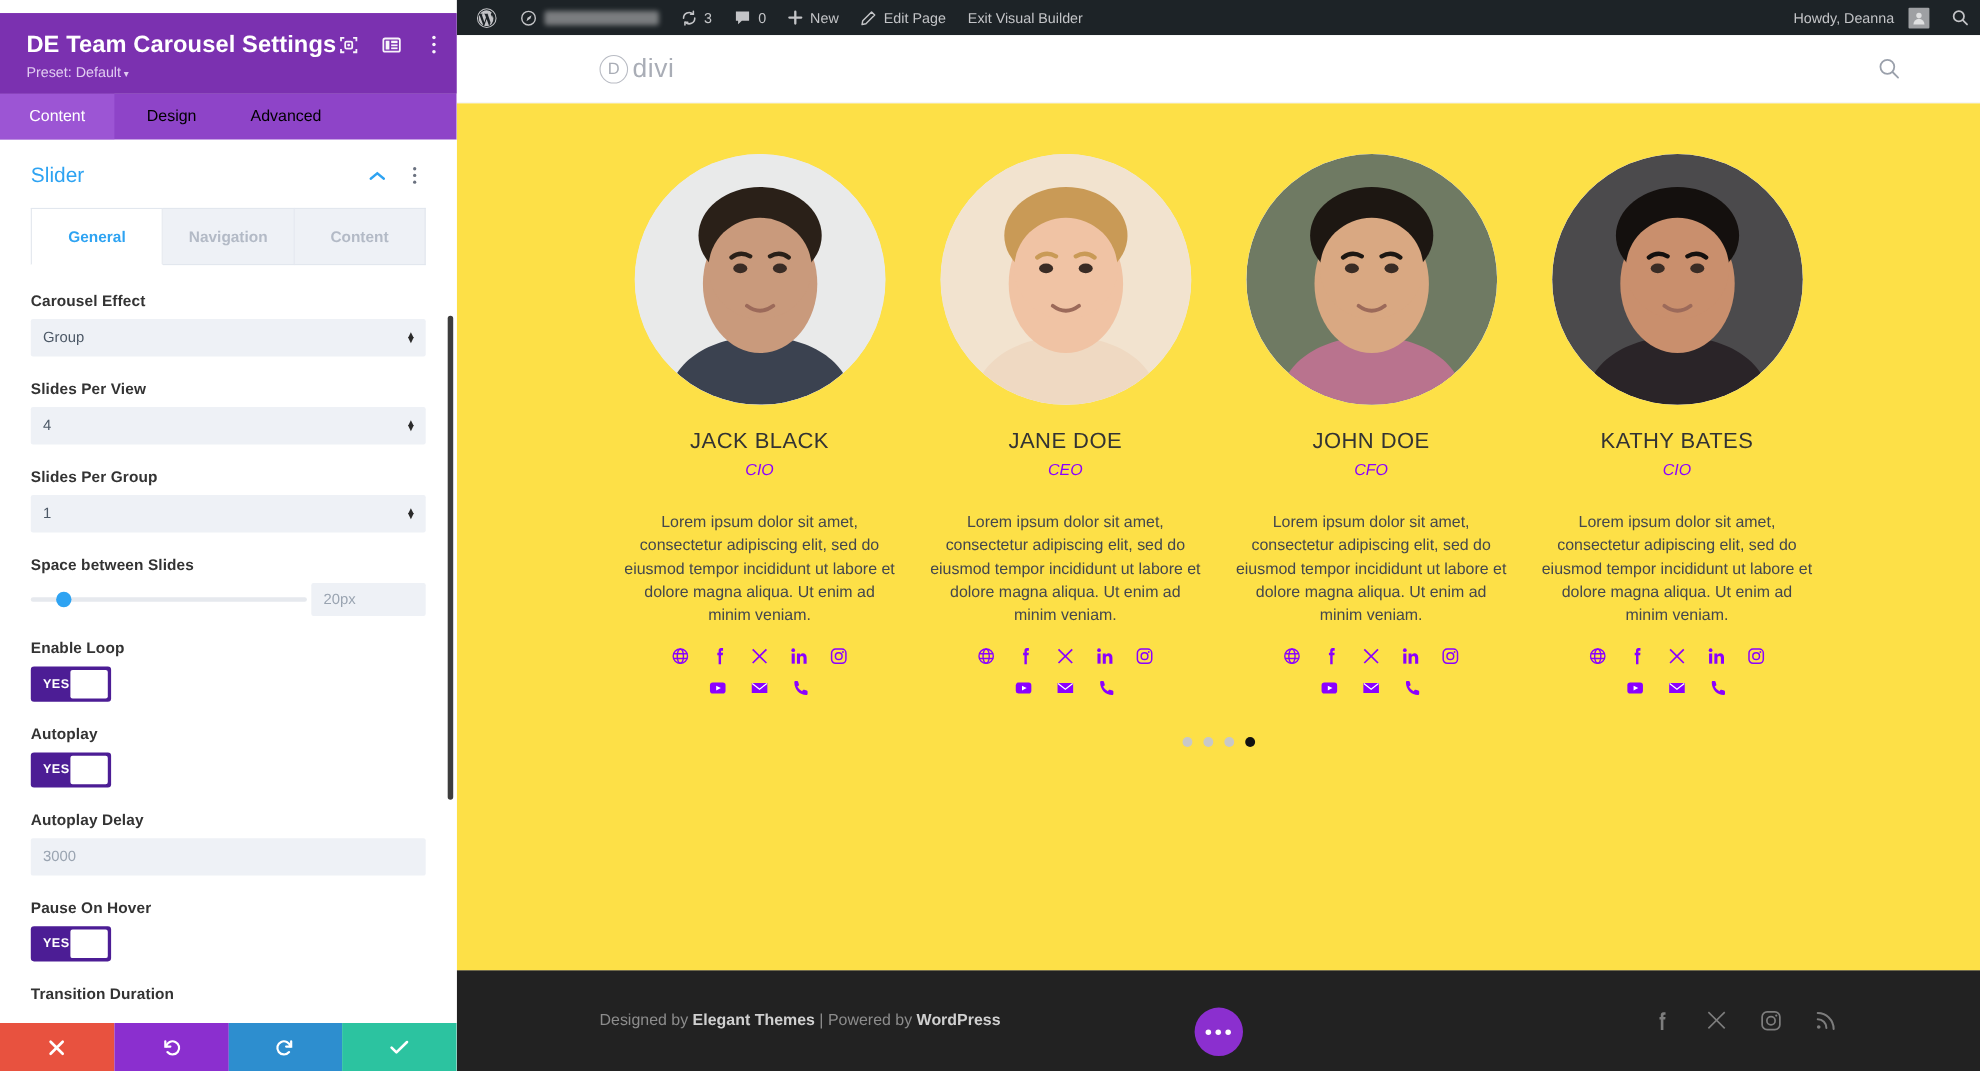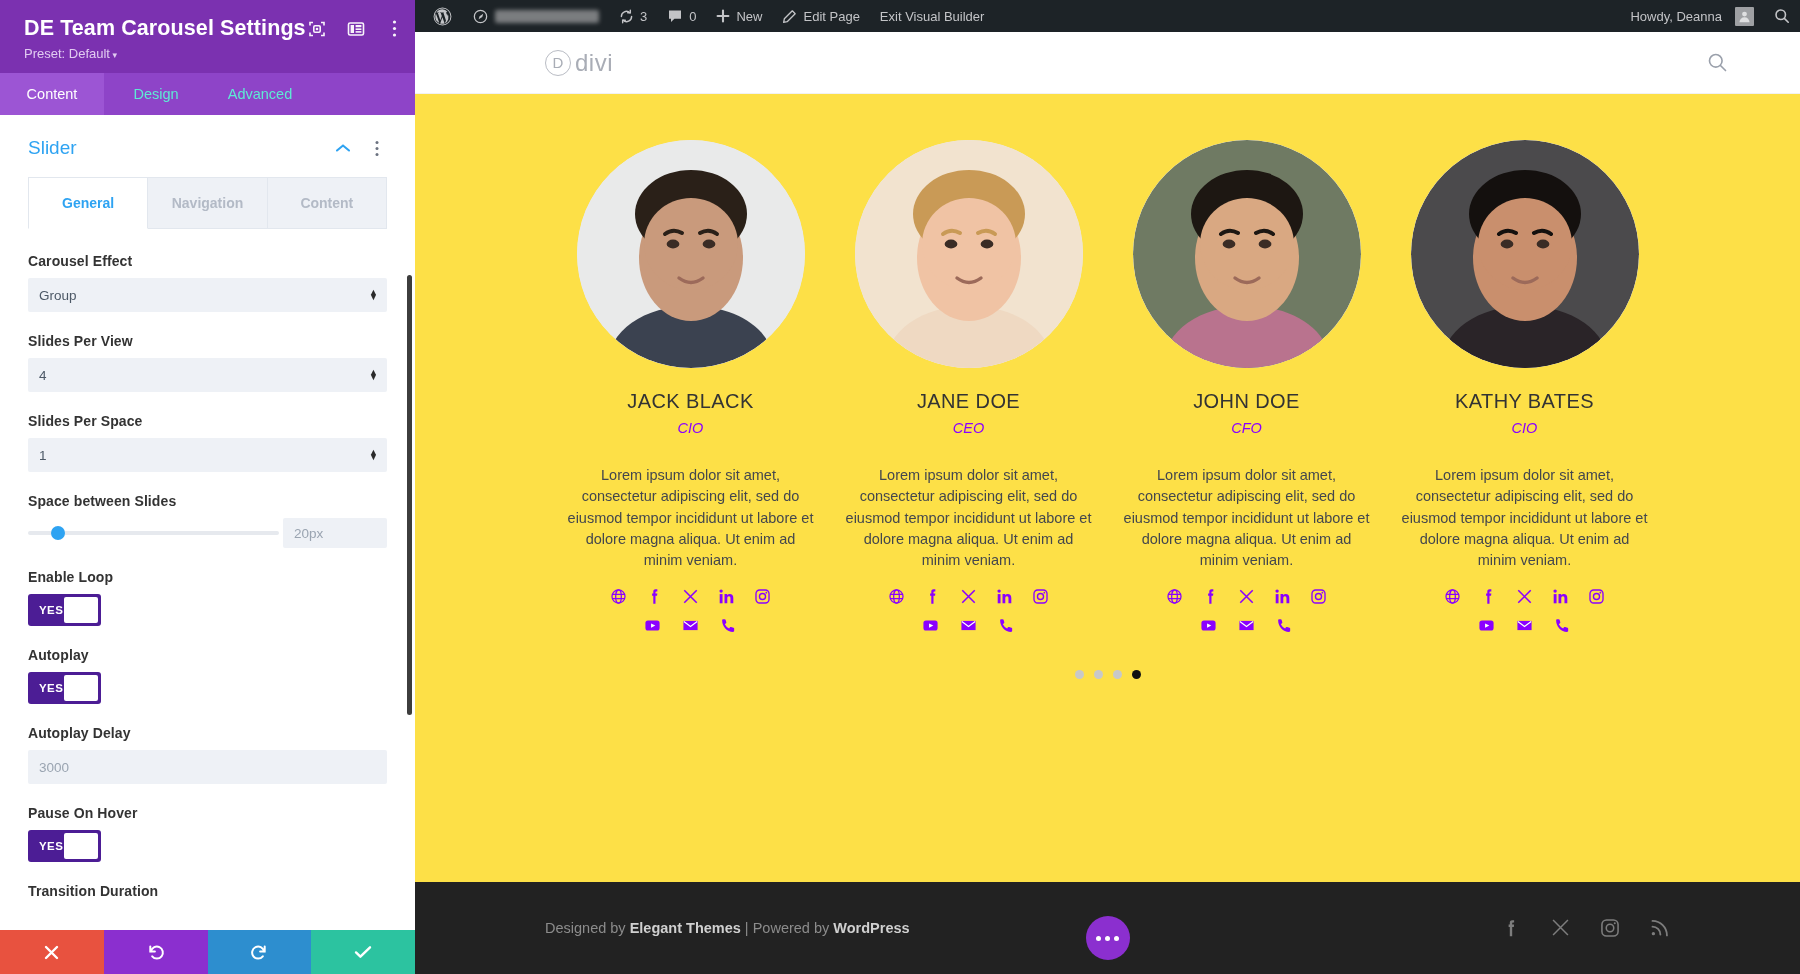--- a/index.html
+++ b/index.html
@@ -20,41 +20,42 @@
     z-index: 20;
     display: flex; flex-direction: column;
   }
   .sp-header {
     background: #8a3ab9;
     background: linear-gradient(180deg,#7b31b0 0%, #7b31b0 100%);
     background-color: #7f32b5;
     padding: 16px 20px 12px 24px;
     color: #fff;
     position: relative;
+    margin-top: 12px;
   }
   .sp-header-row { display: flex; align-items: center; }
   .sp-title {
     font-size: 21.5px; font-weight: 600; letter-spacing: .1px;
     flex: 1 1 auto; white-space: nowrap;
   }
   .sp-header-icons { display: flex; align-items: center; gap: 17px; padding-right: 4px;}
   .sp-hicon { width: 22px; height: 22px; opacity: .95; cursor: pointer; display:flex; align-items:center; justify-content:center;}
   .sp-preset {
     font-size: 13px; margin-top: 5px; color: #ead9f7; opacity: .92;
   }
   .sp-preset .caret { font-size: 9px; }
 
   .sp-tabs {
     display: flex; background: #8e44c8; height: 43px;
   }
   .sp-tab {
     flex: 0 0 auto;
     padding: 0 0; width: 104px;
     display: flex; align-items: center; justify-content: center;
-    color: #5eead4; font-size: 14.5px; cursor: pointer;
+    color: #000000; font-size: 14.5px; cursor: pointer;
   }
   .sp-tab.active { background: #9c55d4; color: #fff; }
 
   .sp-body {
     flex: 1 1 auto; overflow: hidden; position: relative;
     padding: 0 0 0 0;
     background: #fff;
   }
   .sp-scroll { padding: 22px 28px 20px 28px; }
 
@@ -308,21 +309,21 @@
 
         <div class="field">
           <div class="field-label">Slides Per View</div>
           <div class="select-box">
             <span>4</span>
             <span class="spinner">▲<br>▼</span>
           </div>
         </div>
 
         <div class="field">
-          <div class="field-label">Slides Per Space</div>
+          <div class="field-label">Slides Per Group</div>
           <div class="select-box">
             <span>1</span>
             <span class="spinner">▲<br>▼</span>
           </div>
         </div>
 
         <div class="field">
           <div class="field-label">Space between Slides</div>
           <div class="range-row">
             <div class="range-track">

